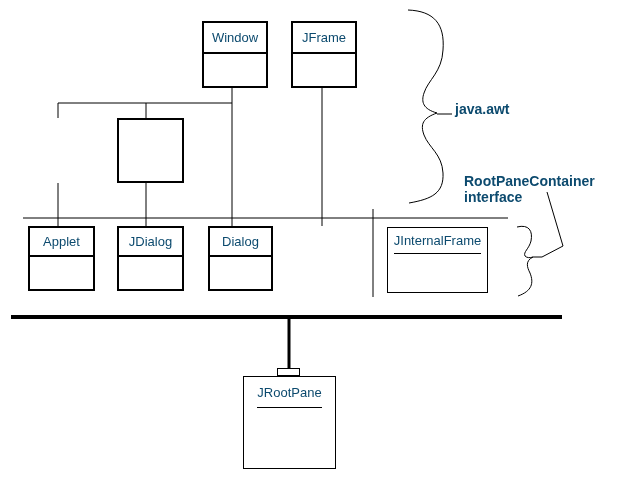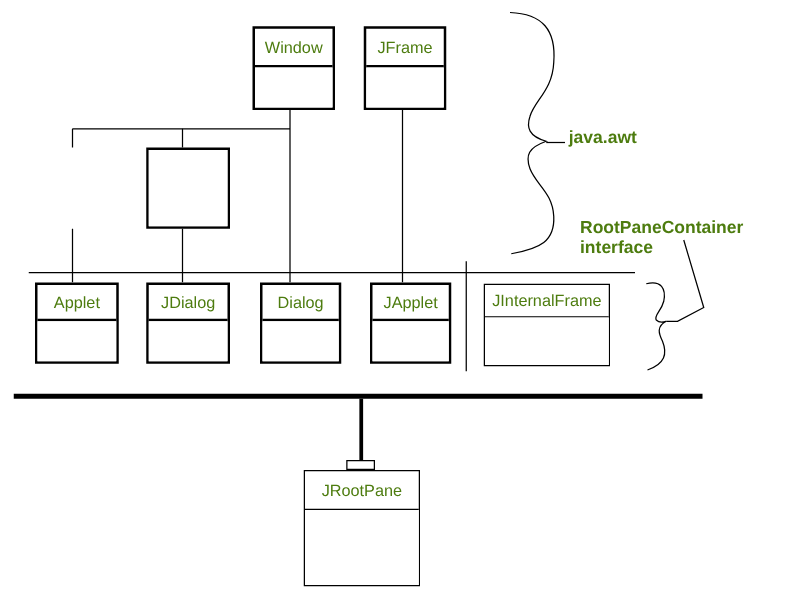--- a/index.html
+++ b/index.html
@@ -6,38 +6,38 @@
     margin: 0;
     padding: 0;
     background: #ffffff;
   }
   #stage {
     position: relative;
     width: 629px;
     height: 484px;
     background: #ffffff;
     font-family: "Liberation Sans", "DejaVu Sans", sans-serif;
-    color: #4d7c0f;
+    color: #0c4a6e;
     overflow: hidden;
   }
   #wires {
     position: absolute;
     left: 0; top: 0;
     width: 629px; height: 484px;
     pointer-events: none;
   }
   .cbox {
     position: absolute;
     background: #ffffff;
     border: 2px solid #000000;
     box-sizing: border-box;
     display: flex;
     flex-direction: column;
   }
-  .cbox.thin { border-width: 1px; }
+  .cbox.thin { border-width: 1px; align-items: center; }
   .cbox-title {
     border-bottom: 2px solid #000000;
     display: flex;
     align-items: center;
     justify-content: center;
     font-size: 13px;
     white-space: nowrap;
   }
   .cbox.thin .cbox-title { border-bottom-width: 1px; }
   .cbox-body { flex: 1 1 auto; background: #ffffff; }
@@ -114,24 +114,20 @@
   <div class="cbox" style="left:117px;top:226px;width:67px;height:65px">
     <div class="cbox-title" style="height:27px">JDialog</div>
     <div class="cbox-body"></div>
   </div>
 
   <div class="cbox" style="left:208px;top:226px;width:65px;height:65px">
     <div class="cbox-title" style="height:27px">Dialog</div>
     <div class="cbox-body"></div>
   </div>
 
-  <div class="cbox" style="left:296px;top:226px;width:65px;height:65px">
-    <div class="cbox-title" style="height:27px">JApplet</div>
-    <div class="cbox-body"></div>
-  </div>
 
   <div class="cbox thin" style="left:387px;top:227px;width:101px;height:66px">
     <div class="cbox-title" style="height:25px">JInternalFrame</div>
     <div class="cbox-body"></div>
   </div>
 
   <div class="tab-connector"></div>
 
   <div class="cbox thin" style="left:243px;top:376px;width:93px;height:93px">
     <div class="cbox-title" style="height:30px">JRootPane</div>

